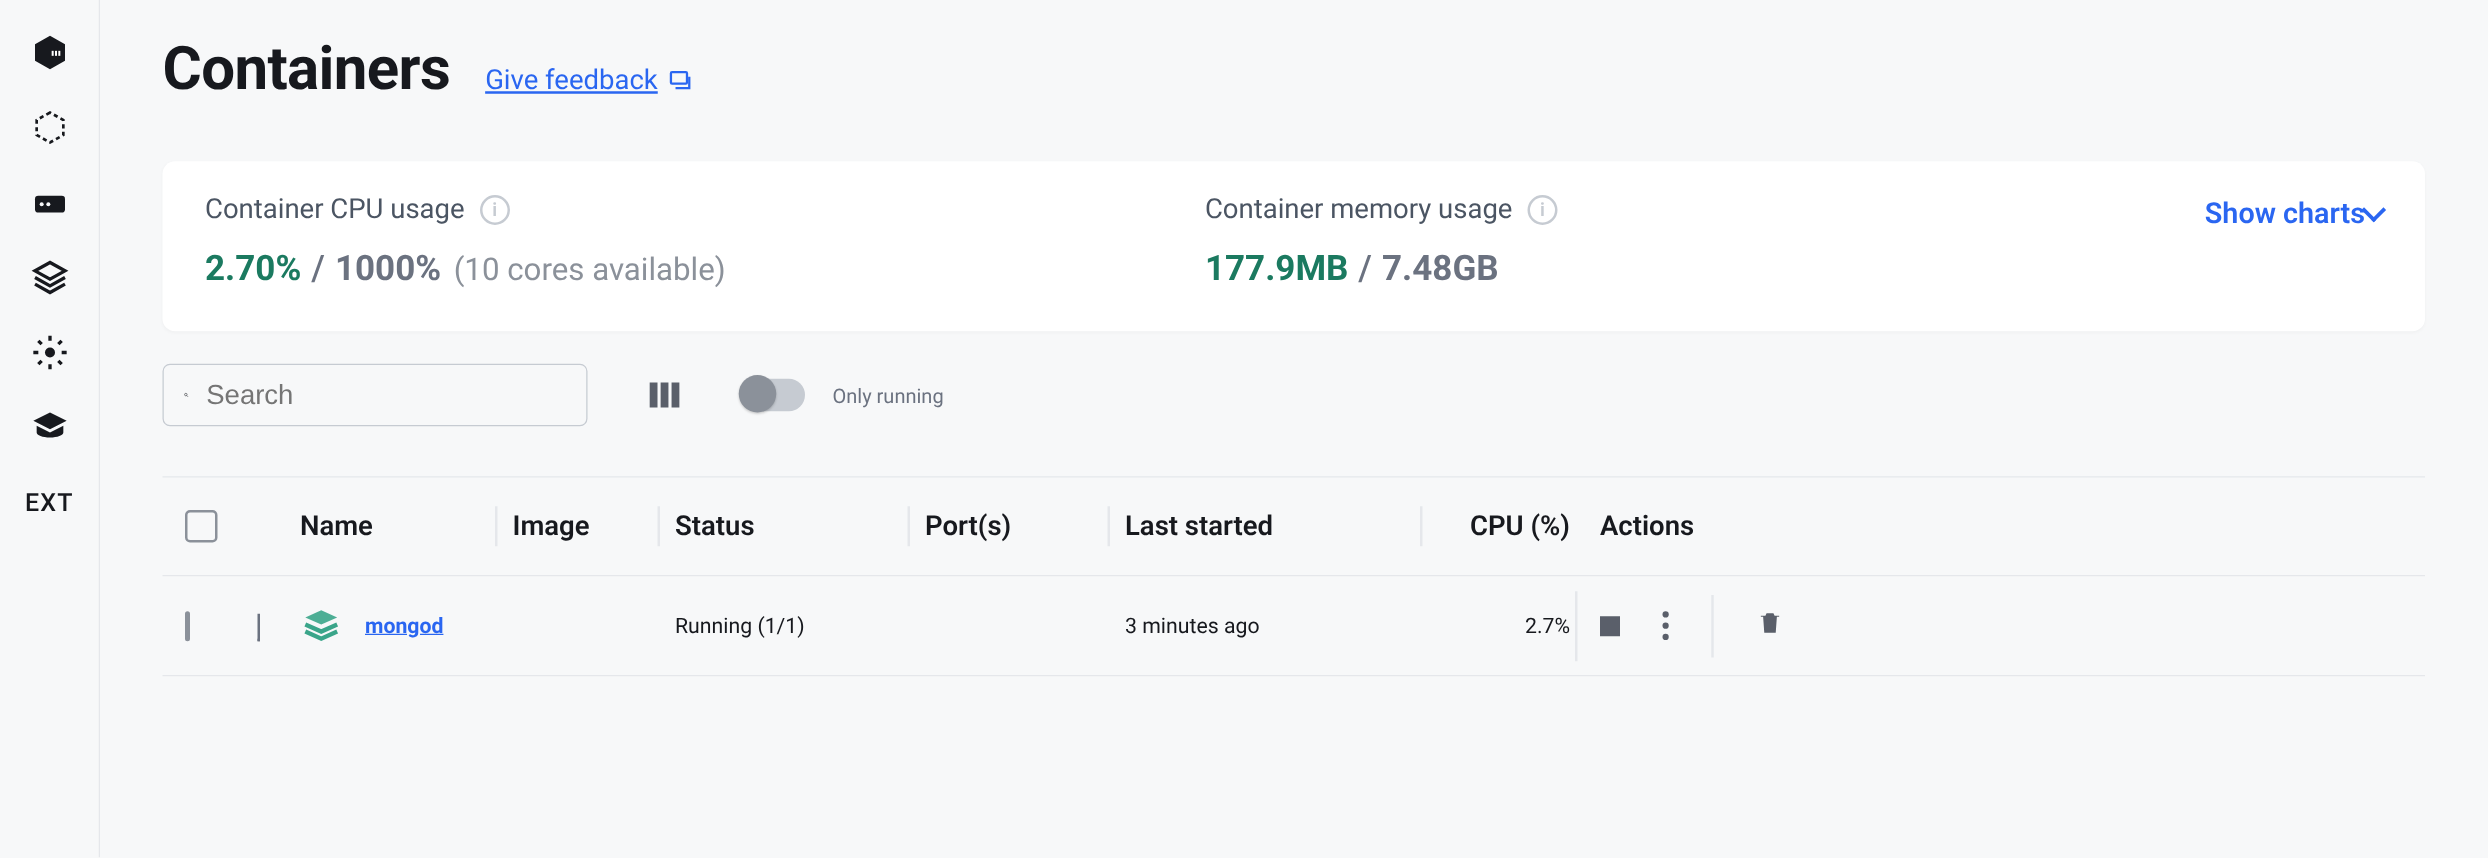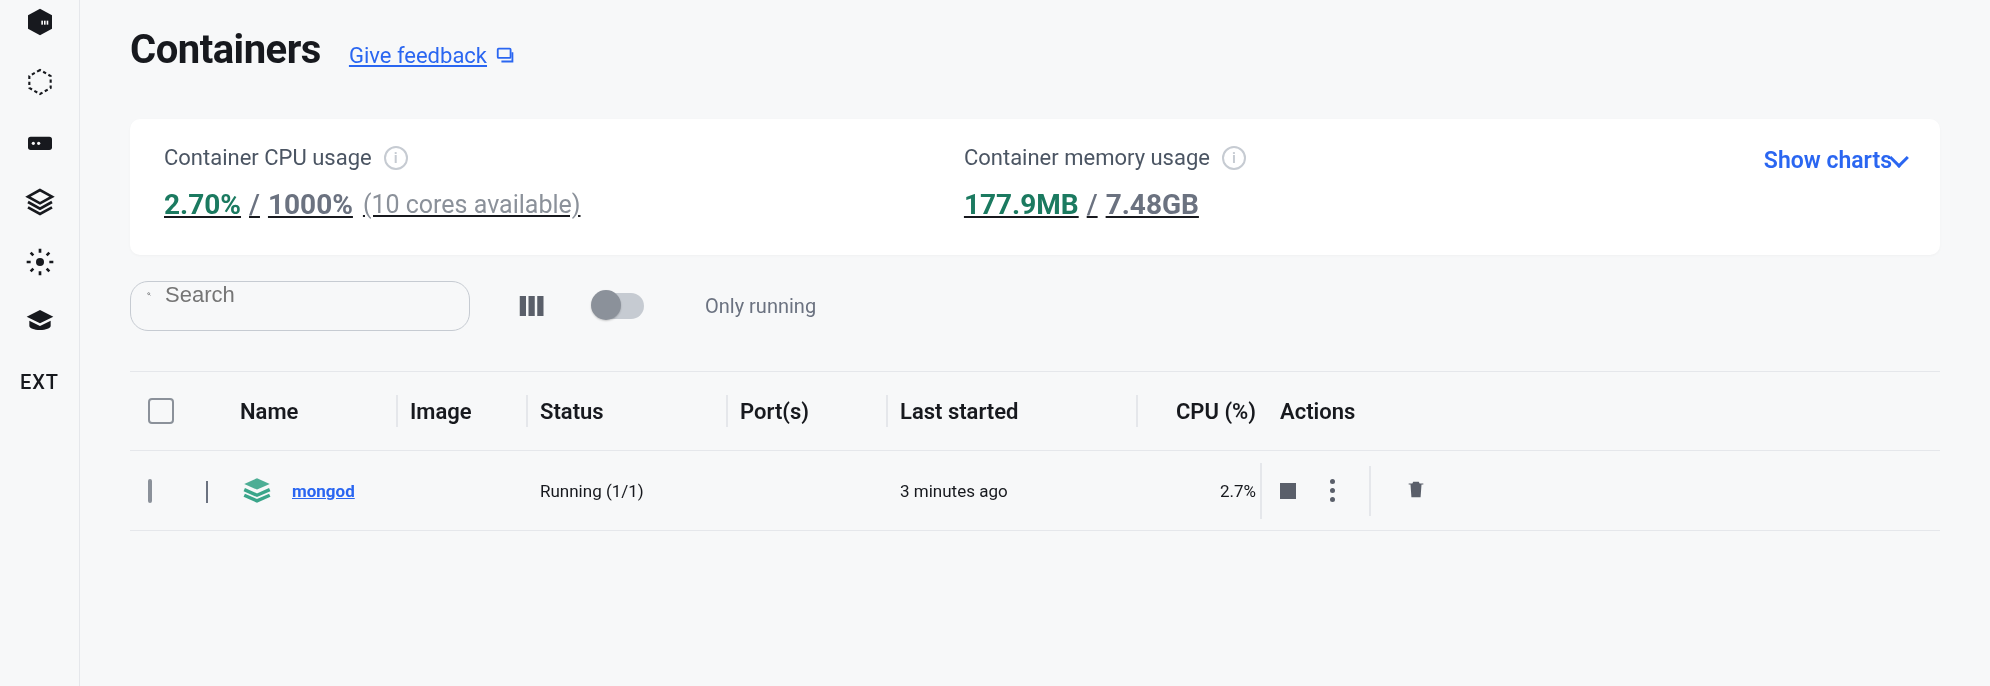--- a/index.html
+++ b/index.html
@@ -14,21 +14,21 @@
 
   
   .sidebar {
     width: 80px;
     flex: 0 0 80px;
     background: #f7f8f9;
     border-right: 1.5px solid #e5e7eb;
     display: flex;
     flex-direction: column;
     align-items: center;
-    padding-top: 4px;
+    padding-top: 24px;
     gap: 24px;
   }
   .sidebar .nav-icon {
     width: 36px; height: 36px;
     display: flex; align-items: center; justify-content: center;
     color: #17191e;
     cursor: pointer;
   }
   .sidebar .nav-icon svg { width: 32px; height: 32px; }
   .sidebar .ext {
@@ -46,21 +46,21 @@
     padding: 26px 50px 0 50px;
     min-width: 0;
   }
   .page-header {
     display: flex;
     align-items: baseline;
     gap: 28px;
     margin-bottom: 46px;
   }
   .page-title {
-    font-size: 40px;
+    font-size: 48px;
     font-weight: 700;
     color: #17191e;
     letter-spacing: -0.5px;
   }
   .feedback-link {
     display: inline-flex;
     align-items: center;
     gap: 8px;
     font-size: 22px;
     color: #2a66f1;
@@ -90,21 +90,21 @@
   }
   .info-icon {
     width: 24px; height: 24px; border: 2px solid #c6cbd2;
     border-radius: 50%; display: inline-flex; align-items: center;
     justify-content: center; color: #c6cbd2; font-size: 15px; font-weight: 600;
     cursor: pointer;
   }
   .stat-value-row {
     font-size: 28px;
     font-weight: 700;
-    display: flex; align-items: center; gap: 8px; text-decoration: underline;
+    display: flex; align-items: flex-end; gap: 8px;
   }
   .stat-used { color: #1b7a60; }
   .stat-sep { color: #6b7280; font-weight: 500;}
   .stat-total { color: #6b7280; }
   .stat-sub {
     font-size: 25px;
     font-weight: 400;
     color: #8b919a;
     margin-left: 2px;
   }
@@ -122,24 +122,24 @@
     transform: rotate(45deg);
     margin-top: -6px;
   }
 
   
   .controls-row {
     display: flex; align-items: center; gap: 46px;
     margin-bottom: 40px;
   }
   .search-box {
-    display: flex; align-items: flex-start;
+    display: flex; align-items: center;
     width: 340px; height: 50px;
     border: 1.5px solid #c6cbd2;
-    border-radius: 18px;
+    border-radius: 6px;
     padding: 0 16px;
     background: #f7f8f9;
     gap: 14px;
   }
   .search-box svg { width: 24px; height: 24px; color: #17191e; }
   .search-box input {
     flex: 1; border: none; outline: none; background: transparent;
     font-size: 22px; color: #6b7280;
   }
   .columns-btn {
@@ -153,21 +153,21 @@
   .toggle {
     width: 52px; height: 26px; background: #c6cbd2;
     border-radius: 13px; position: relative; cursor: pointer;
   }
   .toggle .knob {
     position: absolute; left: -1px; top: -3px;
     width: 30px; height: 30px; border-radius: 50%;
     background: #8b919a;
     box-shadow: 0 1px 2px rgba(0,0,0,0.2);
   }
-  .toggle-label { font-size: 20px; color: #6b7280; margin-left: 39px; }
+  .toggle-label { font-size: 16px; color: #6b7280; }
 
   
   .table { width: 100%; }
   .thead, .trow {
     display: grid;
     grid-template-columns: 70px 40px 170px 130px 200px 160px 250px 110px 230px;
     align-items: center;
     min-height: 80px;
     border-bottom: 1.5px solid #e5e7eb;
   }

